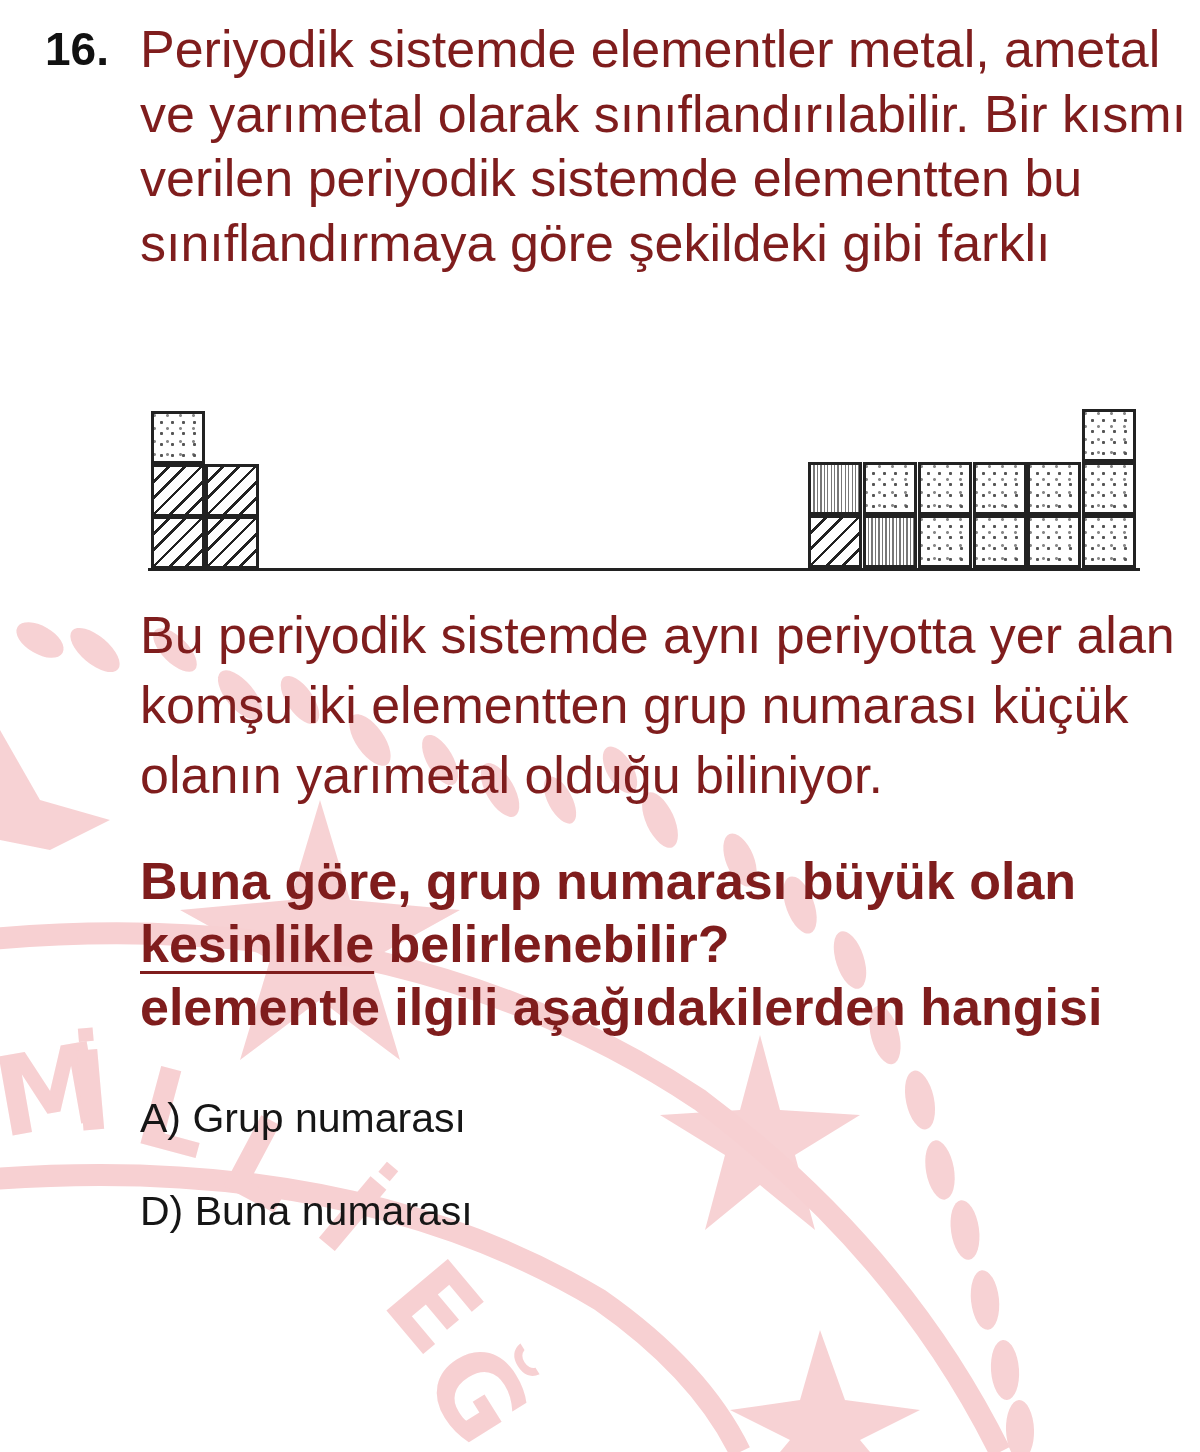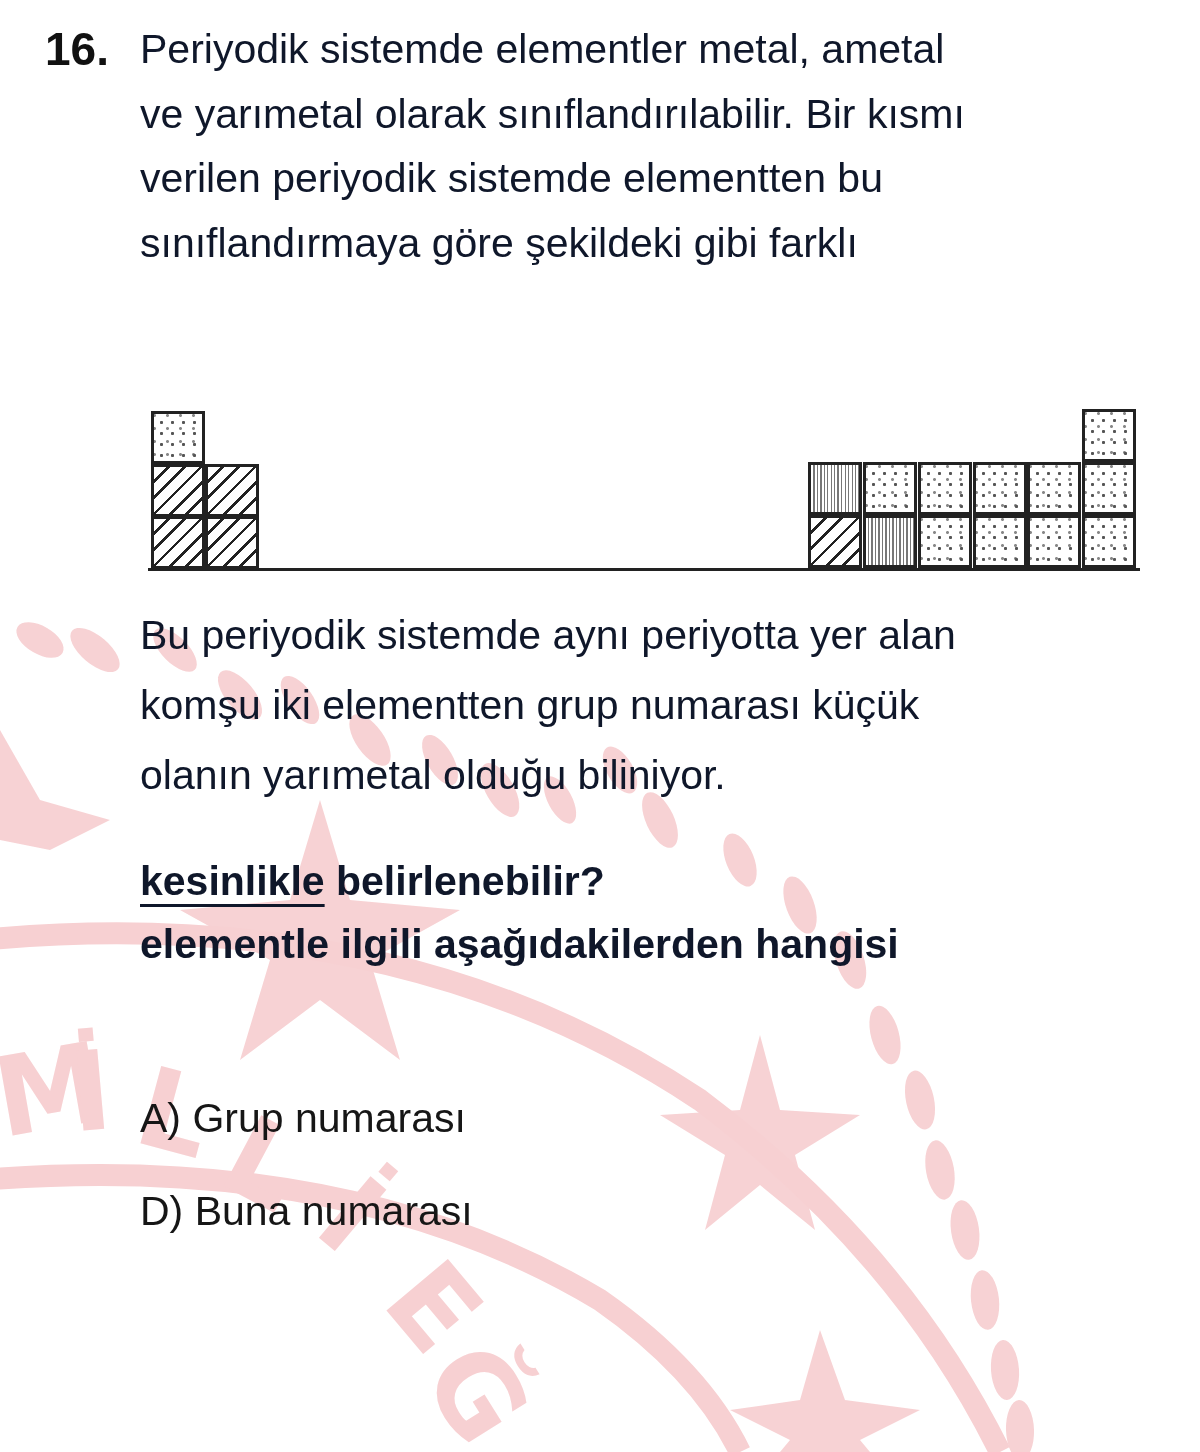--- a/index.html
+++ b/index.html
@@ -3,21 +3,21 @@
 <meta charset="utf-8">
 <style>
   html, body { margin: 0; padding: 0; }
   body {
     width: 1200px; height: 1452px; position: relative; overflow: hidden;
     background: #ffffff; font-family: "Liberation Sans", sans-serif; color: #111;
   }
   .watermark { position: absolute; left: 0; top: 0; width: 1200px; height: 1452px; z-index: 0; pointer-events: none; }
   .content { position: absolute; left: 0; top: 0; width: 1200px; height: 1452px; z-index: 1; }
   .qnum { position: absolute; left: 8px; top: 22px; font-size: 46px; font-weight: bold; margin-left: 37px; }
-  .para { position: absolute; left: 140px; font-size: 41px; line-height: 64.5px; color: #0f172a; }
+  .para { position: absolute; left: 140px; font-size: 52px; line-height: 64.5px; color: #7f1d1d; }
   .p1 { top: 17px; }
   .p2 { top: 600px; line-height: 70px; }
   .p3 { top: 850px; font-weight: bold; line-height: 63px; }
   .p3 u { text-decoration-thickness: 3px; text-underline-offset: 9px; }
   .options { position: absolute; left: 140px; top: 1090px; }
   .option { font-size: 41px; height: 93px; line-height: 56px; color: #161616; }
   .diagram { position: absolute; left: 148px; top: 408px; width: 992px; height: 166px; }
   .cell { position: absolute; width: 54px; height: 53px; box-sizing: border-box; border: 3px solid #222; }
   .dots {
     background-color: #fff;
@@ -118,20 +118,21 @@
     <div class="baseline"></div>
   </div>
 
   <div class="para p2">
     <div>Bu periyodik sistemde aynı periyotta yer alan</div>
     <div>komşu iki elementten grup numarası küçük</div>
     <div>olanın yarımetal olduğu biliniyor.</div>
   </div>
 
   <div class="para p3">
+    <div>Buna göre, grup numarası büyük olan</div>
     <div><u>kesinlikle</u><span> belirlenebilir?</span></div>
     <div>elementle ilgili aşağıdakilerden hangisi</div>
   </div>
 
   <div class="options">
     <div class="option"><span>A)</span> <span>Grup numarası</span></div>
     <div class="option"><span>D)</span> <span>Buna numarası</span></div>
   </div>
 </div>
 

